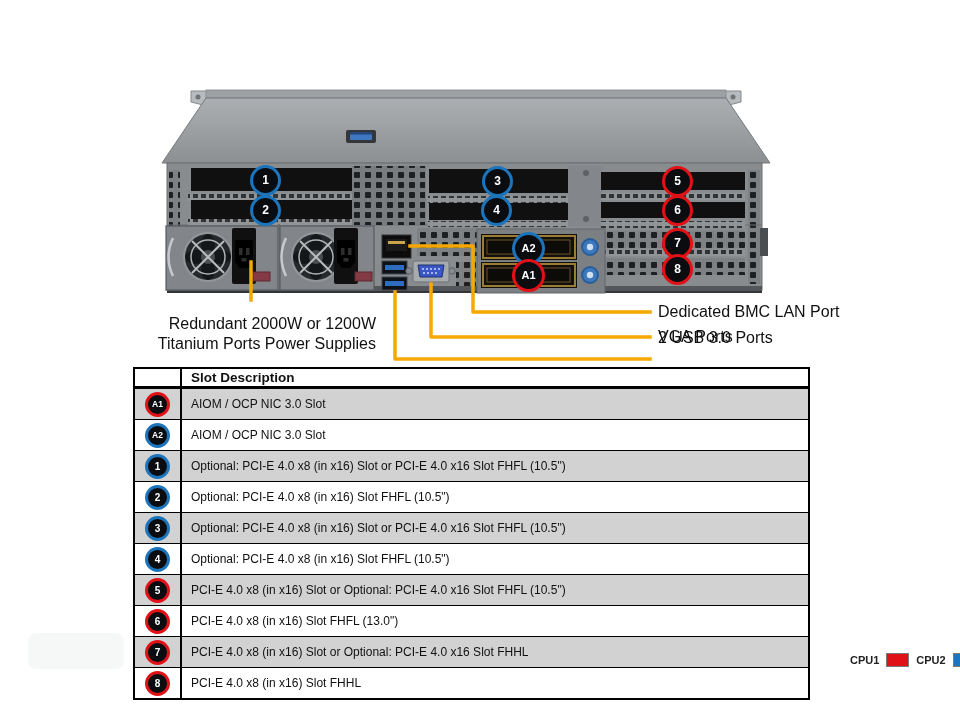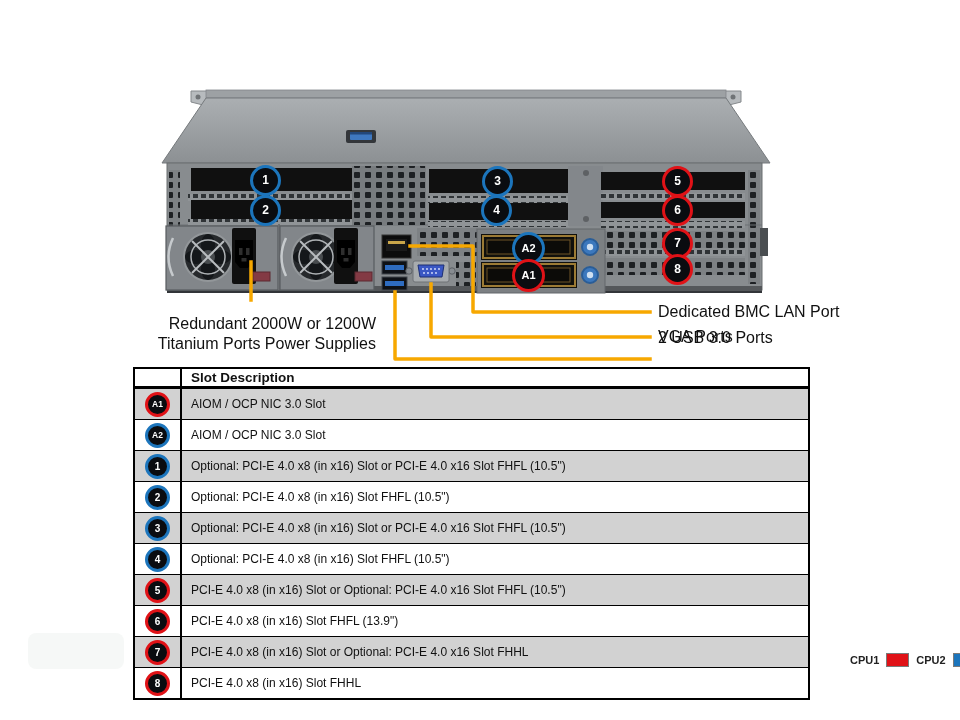--- a/index.html
+++ b/index.html
@@ -351,21 +351,21 @@
     <div class="trow gray">
       <div class="tcell-badge">
           <span class="tbadge ring-red">5</span>
         </div>
       <div class="tcell-desc">PCI-E 4.0 x8 (in x16) Slot or Optional: PCI-E 4.0 x16 Slot FHFL (10.5")</div>
     </div>
     <div class="trow white">
       <div class="tcell-badge">
           <span class="tbadge ring-red">6</span>
         </div>
-      <div class="tcell-desc">PCI-E 4.0 x8 (in x16) Slot FHFL (13.9")</div>
+      <div class="tcell-desc">PCI-E 4.0 x8 (in x16) Slot FHFL (13.0")</div>
     </div>
     <div class="trow gray">
       <div class="tcell-badge">
           <span class="tbadge ring-red">7</span>
         </div>
       <div class="tcell-desc">PCI-E 4.0 x8 (in x16) Slot or Optional: PCI-E 4.0 x16 Slot FHHL</div>
     </div>
     <div class="trow white">
       <div class="tcell-badge">
           <span class="tbadge ring-red">8</span>

